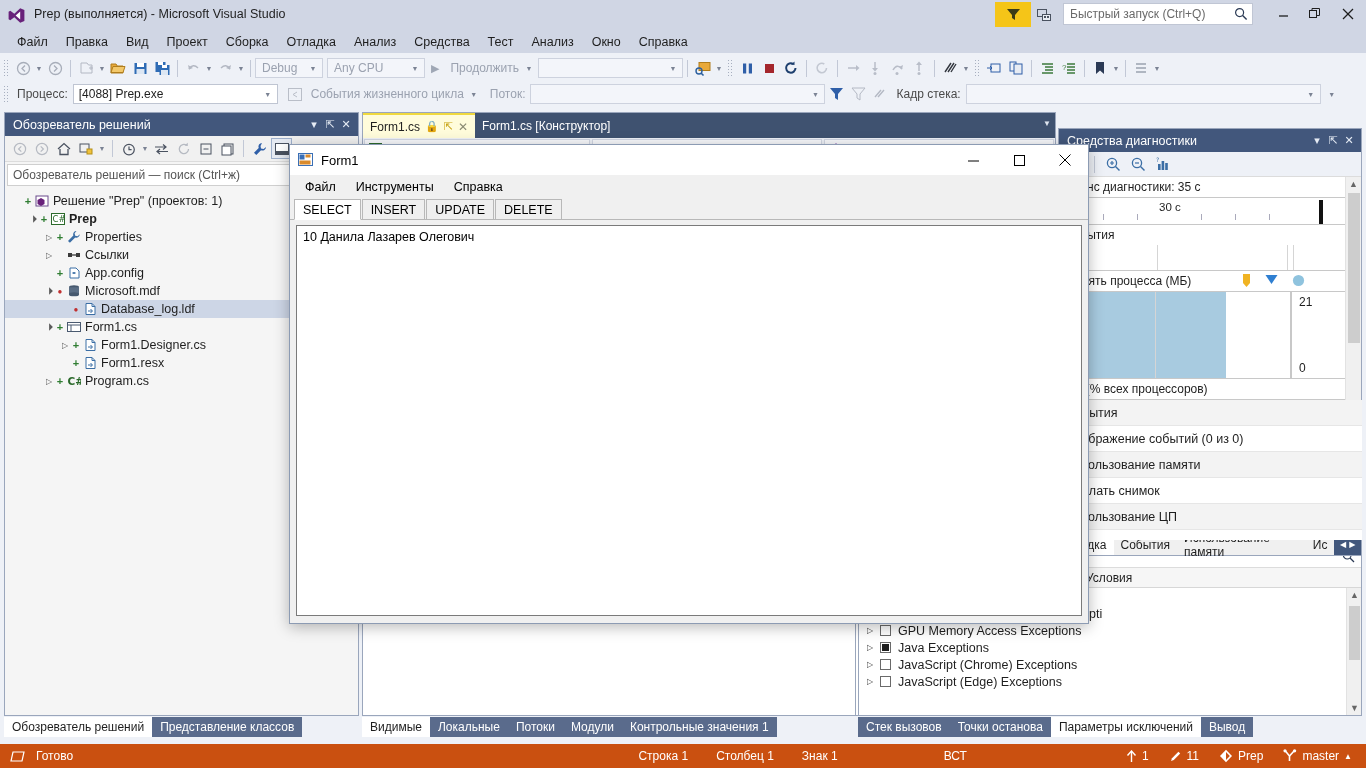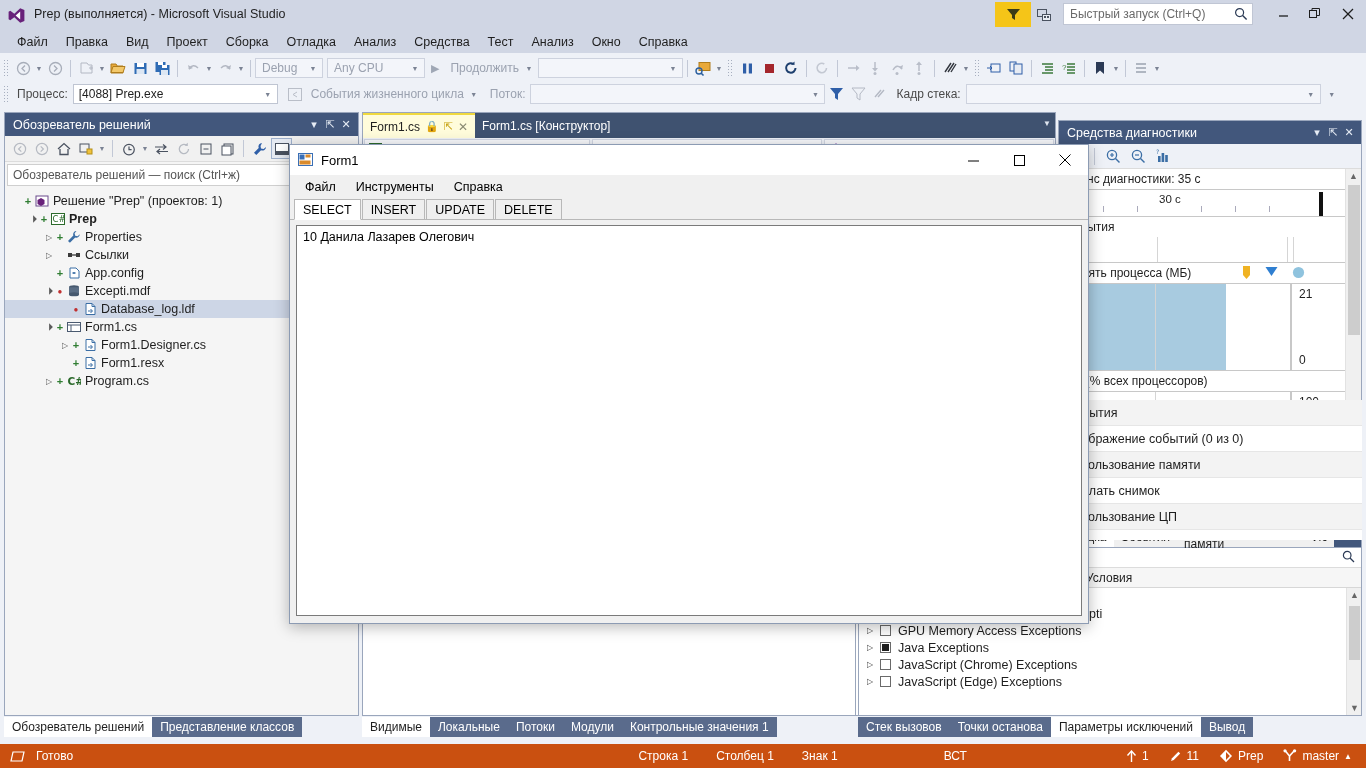--- a/index.html
+++ b/index.html
@@ -256,21 +256,21 @@
   }
   .exc-vscroll .thumb {
     position: absolute; left: 2px; top: 18px; width: 11px; height: 54px; background: #cdcdcd;
   }
   .bottom-tabs {
     position: absolute; left: 858px; top: 717px; height: 20px; display: flex;
   }
 
   
   .diagpane {
-    position: absolute; left: 1058px; top: 120px; width: 304px; height: 428px;
+    position: absolute; left: 1058px; top: 128px; width: 304px; height: 428px;
     background: #f5f5f5; border: 1px solid #9aa6bc;
   }
   .diag-toolbar {
     height: 25px; background: #eef1f7; border-bottom: 1px solid #dcdcdc;
     display: flex; align-items: center; padding-left: 6px; gap: 4px;
   }
   .diag-tb-btn {
     width: 21px; height: 21px; display: flex; align-items: center; justify-content: center;
     color: #3b6ea5;
   }
@@ -843,21 +843,21 @@
         <div class="trow" style="padding-left: 38px;">
           <span class="texp" style="transform: rotate(-45deg); font-size: 7px;">◢</span>
           <span class="tplus red" style="font-size: 8px;">●</span>
           <span class="ticon">
             <svg width="14" height="14" viewBox="0 0 14 14">
               <ellipse cx="7" cy="3.2" rx="5" ry="1.9" fill="#46586e"></ellipse>
               <path d="M2 3.2 V10.4 a5 1.9 0 0 0 10 0 V3.2" fill="#5a6d84"></path>
               <ellipse cx="7" cy="10.2" rx="5" ry="1.9" fill="#46586e"></ellipse>
             </svg>
           </span>
-          <span class="tlbl">Excepti.mdf</span>
+          <span class="tlbl">Microsoft.mdf</span>
         </div>
         <div class="trow sel" style="padding-left: 54px;">
           <span class="texp"></span>
           <span class="tplus red" style="font-size: 8px;">●</span>
           <span class="ticon">
             <svg width="14" height="14" viewBox="0 0 14 14">
               <path d="M3 1.5 H9 L12 4.5 V12.5 H3 Z" fill="#fff" stroke="#3b6ea5"></path>
               <path d="M9 1.5 V4.5 H12" fill="none" stroke="#3b6ea5"></path>
               <path d="M5 9 H9 M7.5 7 L9.5 9 L7.5 11" fill="none" stroke="#3b6ea5"></path>
             </svg>

